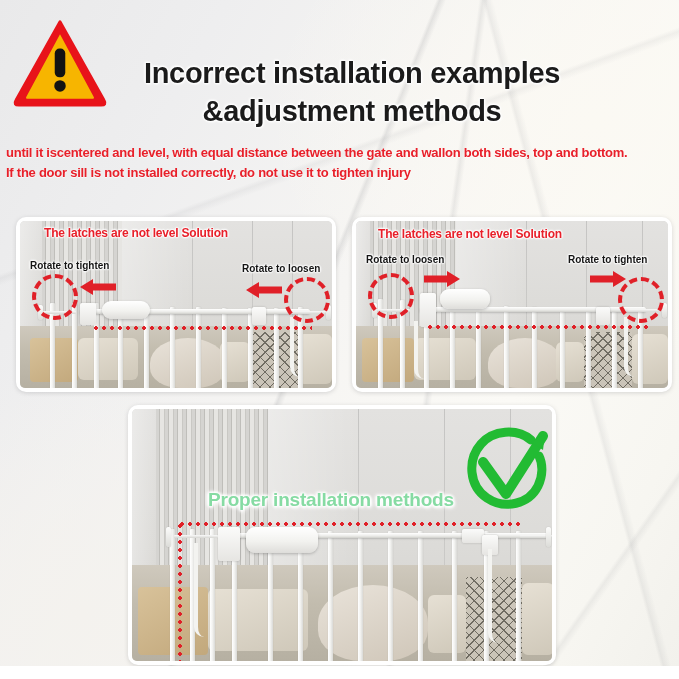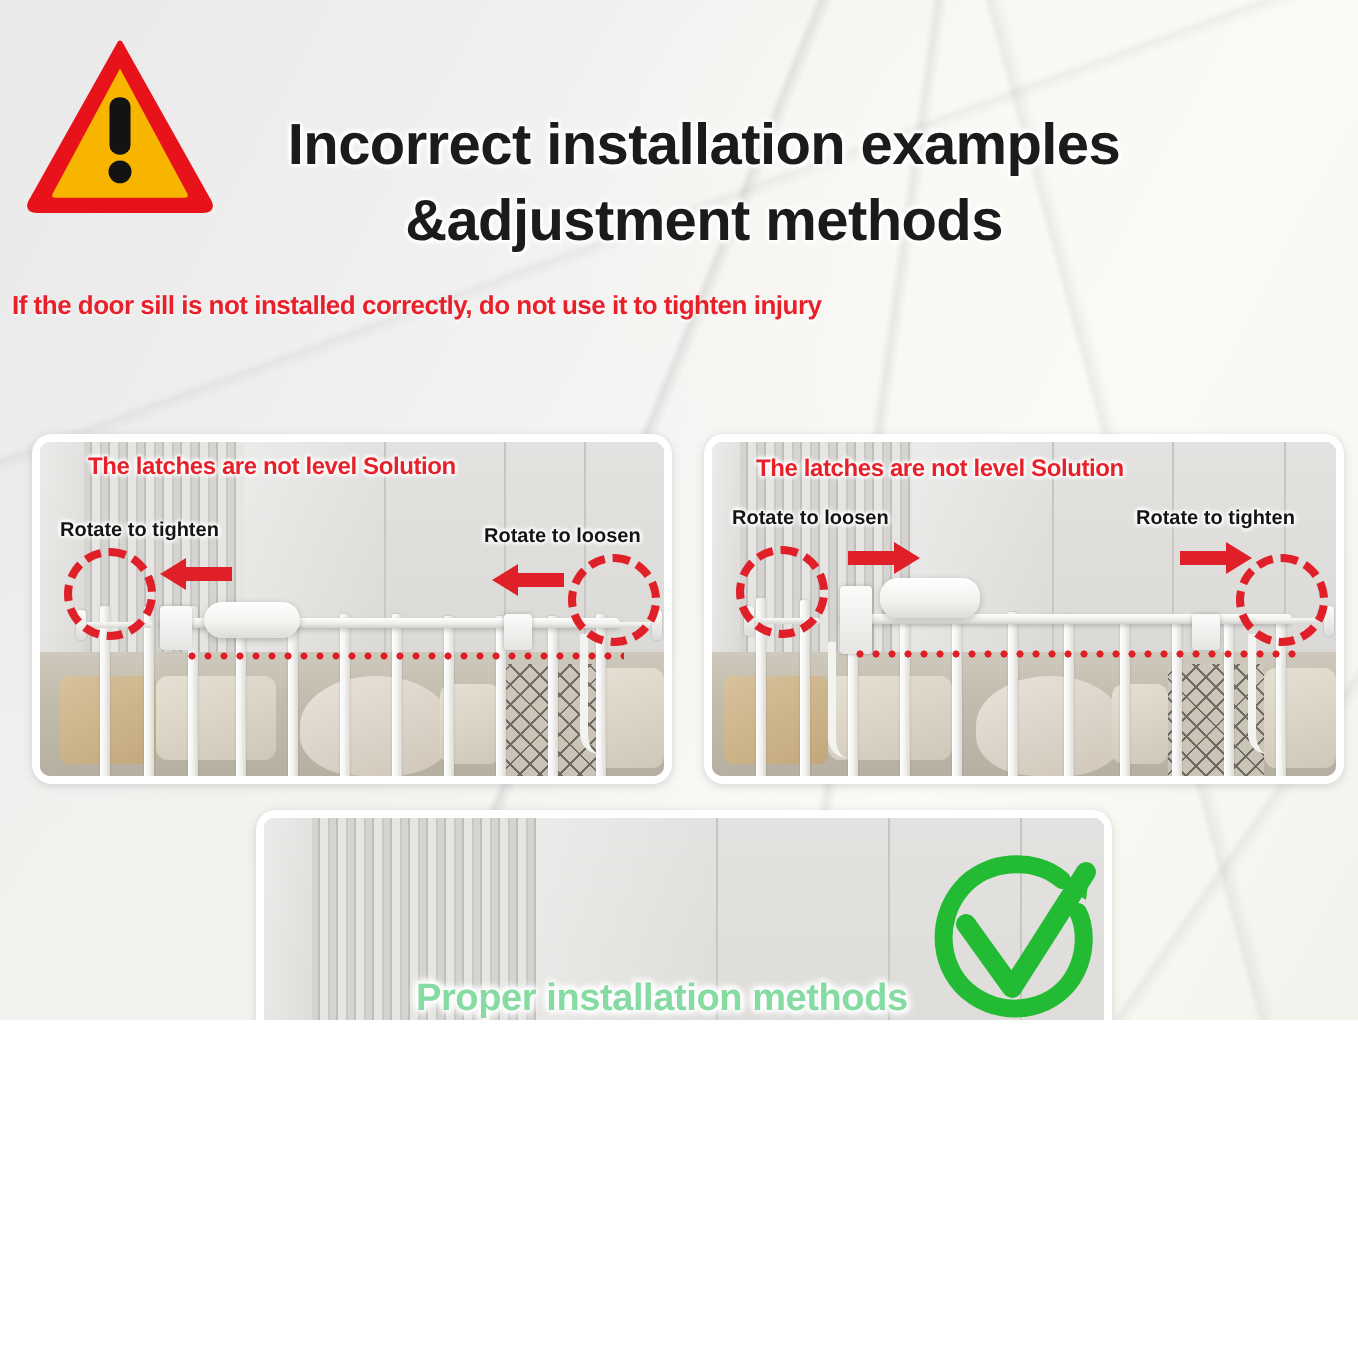--- a/index.html
+++ b/index.html
@@ -4,21 +4,21 @@
 <title>Gate Installation Instructions</title>
 <style>
   html, body {
     margin: 0;
     padding: 0;
     background: #ffffff;
   }
   #page {
     position: relative;
     width: 679px;
-    height: 510px;
+    height: 666px;
     overflow: hidden;
     font-family: "Liberation Sans", sans-serif;
     background:
       
       linear-gradient(112deg, rgba(150,150,155,0.00) 0%, rgba(150,150,155,0.00) 46%, rgba(120,122,128,0.16) 46.4%, rgba(150,150,155,0.00) 47.1%, rgba(150,150,155,0.00) 100%),
       linear-gradient(98deg, rgba(150,150,155,0.00) 0%, rgba(150,150,155,0.00) 62%, rgba(120,122,128,0.13) 62.5%, rgba(150,150,155,0.00) 63.2%, rgba(150,150,155,0.00) 100%),
       linear-gradient(75deg, rgba(150,150,155,0.00) 0%, rgba(150,150,155,0.00) 77%, rgba(125,127,133,0.11) 77.4%, rgba(150,150,155,0.00) 78.3%, rgba(150,150,155,0.00) 100%),
       linear-gradient(125deg, rgba(150,150,155,0.00) 0%, rgba(150,150,155,0.00) 88%, rgba(125,127,133,0.10) 88.4%, rgba(150,150,155,0.00) 89.1%, rgba(150,150,155,0.00) 100%),
       linear-gradient(160deg, rgba(150,150,155,0.00) 0%, rgba(150,150,155,0.00) 30%, rgba(130,132,138,0.09) 30.5%, rgba(150,150,155,0.00) 31.3%, rgba(150,150,155,0.00) 100%),
       radial-gradient(ellipse 70% 55% at 88% 18%, #fbf9f3 0%, rgba(251,249,243,0) 70%),
@@ -239,20 +239,21 @@
       <circle cx="50" cy="72" r="6" fill="#131313"></circle>
     </svg>
   </div>
 
   <div class="title-block">
     <div class="title-line">Incorrect installation examples</div>
     <div class="title-line">&amp;adjustment methods</div>
   </div>
 
   <div class="sub-lines">
+    <div class="sub-line">until it iscentered and level, with equal distance between the gate and wallon both sides, top and bottom.</div>
     <div class="sub-line">If the door sill is not installed correctly, do not use it to tighten injury</div>
   </div>
 
   <div class="panel" id="panel-topleft">
     <div class="panel-inner">
       <div class="scene">
         <div class="wall"></div>
         <div class="slats" style="left:22px; width:80px;"></div>
         <div class="wall-panel-shade" style="left:102px; width:70px;"></div>
         <div class="wall-seam" style="left:172px;"></div>

